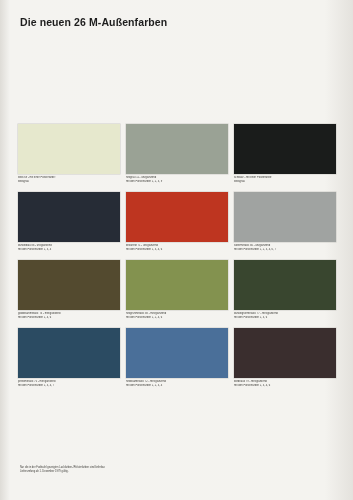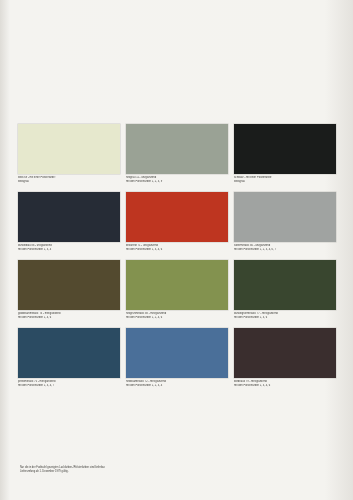--- a/index.html
+++ b/index.html
@@ -85,20 +85,21 @@
     white-space: nowrap;
   }
 </style>
 </head>
 <body>
 
 <div class="page" style="background-color: rgb(243, 242, 239);">
 
   <div class="paper-tone"></div>
 
+  <div class="page-title">Die neuen 26 M-Außenfarben</div>
 
   <div class="swatch-grid">
 
     <div class="swatch-cell">
       <div class="swatch-chip" style="background-color: rgb(230, 232, 205);"></div>
       <div class="swatch-caption">
         <span class="cap-line">weiß 69 - mit einer Polsterfarbe:</span>
         <span class="cap-line">weißgrau</span>
       </div>
     </div>

